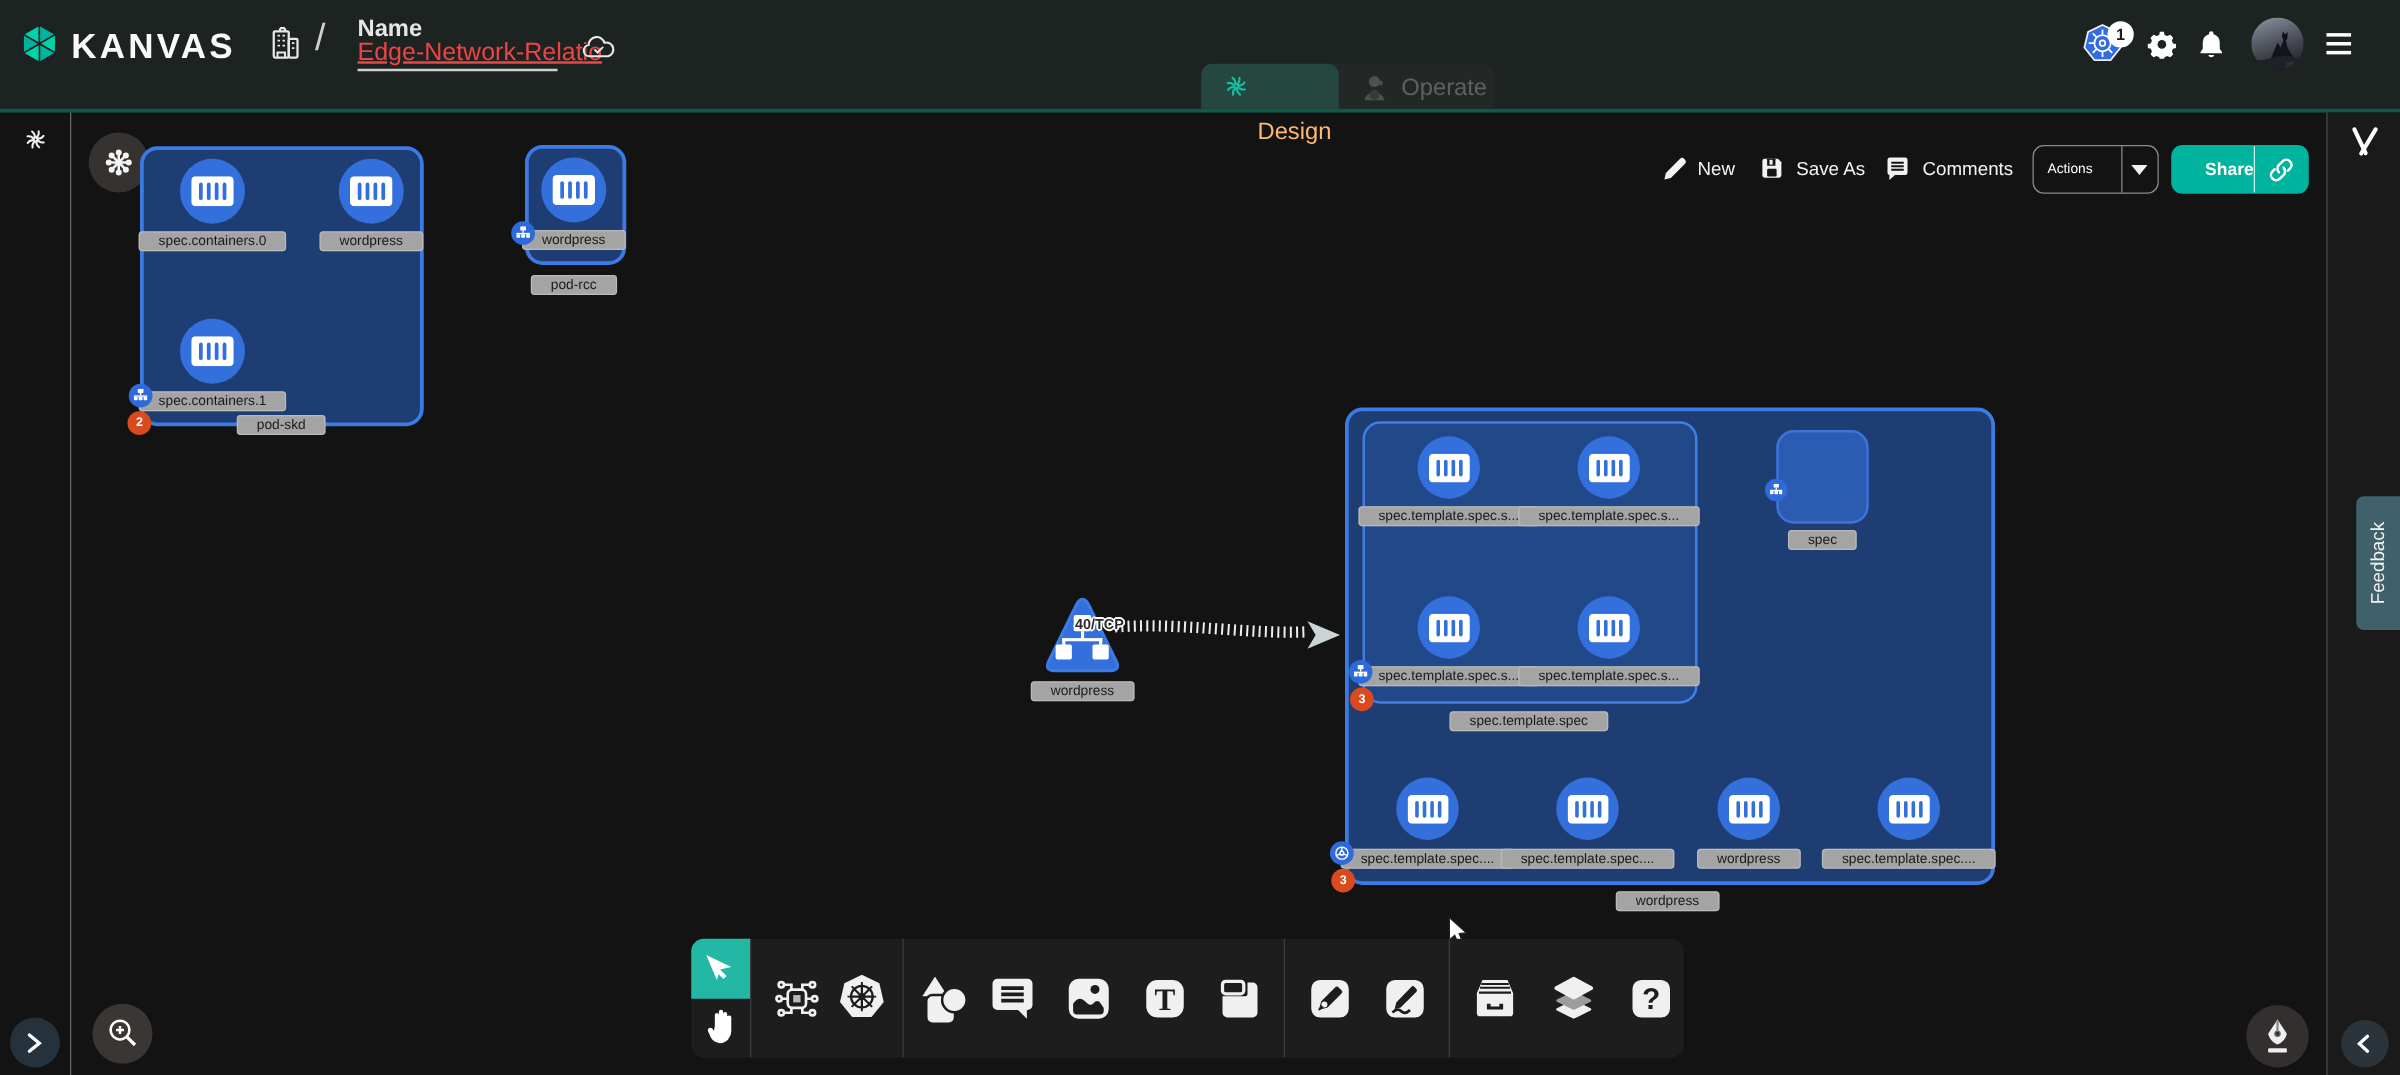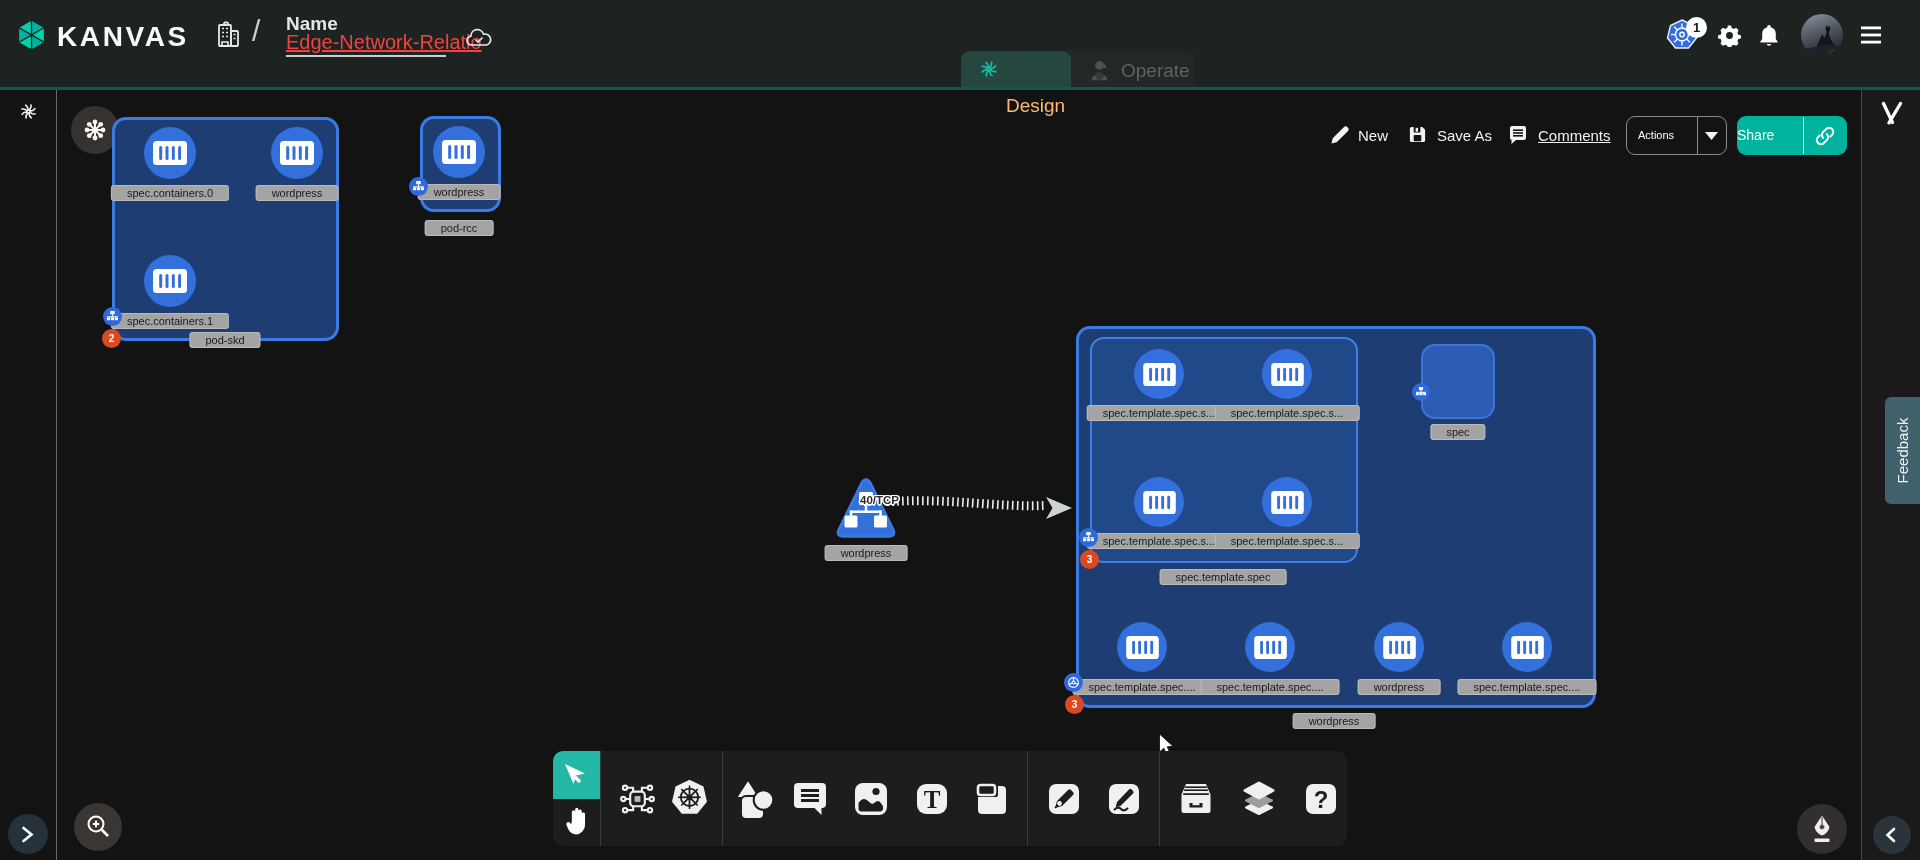--- a/index.html
+++ b/index.html
@@ -193,31 +193,31 @@
   </svg>
   <div class="tbtxt" style="left:1437px;">Save As</div>
   <svg class="abs" style="left:1508px;top:125px;" width="20" height="20" viewBox="0 0 20 20">
     <path d="M2 3 a2 2 0 0 1 2-2 h12 a2 2 0 0 1 2 2 v10 a2 2 0 0 1-2 2 H8 l-4.5 4 v-4 H4 a2 2 0 0 1-2-2 z" fill="#f2f2f2"></path>
     <g stroke="#131313" stroke-width="1.6">
         <line x1="5" y1="5.2" x2="15" y2="5.2"></line>
         <line x1="5" y1="8" x2="15" y2="8"></line>
         <line x1="5" y1="10.8" x2="15" y2="10.8"></line>
       </g>
   </svg>
-  <div class="tbtxt" style="left:1538px;text-decoration:underline;">Comments</div>
+  <div class="tbtxt" style="left:1538px;">Comments</div>
 
   <div class="abs" style="left:1626px;top:116px;width:101px;height:39px;border:1px solid #8a8a8a;border-radius:9px;"></div>
   <div class="abs" style="left:1638px;top:116px;height:39px;line-height:39px;font-size:11px;color:#ffffff;">Actions</div>
   <div class="abs" style="left:1697px;top:117px;width:1px;height:37px;background:#8a8a8a;"></div>
   <svg class="abs" style="left:1705px;top:132px;" width="13" height="8" viewBox="0 0 13 8">
       <polygon points="0,0 13,0 6.5,8" fill="#f2f2f2"></polygon>
     </svg>
 
   <div class="abs" style="left:1737px;top:116px;width:110px;height:39px;background:#00b39f;border-radius:9px;"></div>
-  <div class="abs" style="left:1737px;top:116px;width:66px;height:39px;line-height:39px;font-size:14px;font-weight:normal;color:#fff;text-align:left;">Share</div>
+  <div class="abs" style="left:1737px;top:116px;width:66px;height:39px;line-height:39px;font-size:14px;font-weight:bold;color:#fff;text-align:right;">Share</div>
   <div class="abs" style="left:1803px;top:117px;width:1px;height:37px;background:#cdeee9;"></div>
   <svg class="abs" style="left:1814px;top:125px;" width="22" height="22" viewBox="0 0 24 24" fill="none" stroke="#fff" stroke-width="2.2" stroke-linecap="round">
     <path d="M10 14 a4.5 4.5 0 0 1 0-6.4 l3.2-3.2 a4.5 4.5 0 0 1 6.4 6.4 l-1.8 1.8"></path>
     <path d="M14 10 a4.5 4.5 0 0 1 0 6.4 l-3.2 3.2 a4.5 4.5 0 0 1-6.4-6.4 l1.8-1.8"></path>
   </svg>
 
   <svg class="abs" style="left:1880px;top:101px;" width="24" height="24" viewBox="0 0 24 24">
     <g stroke="#fff" stroke-width="3.3" fill="none" stroke-linecap="round">
       <path d="M3.5 2.5 L12.5 21.5"></path>
       <path d="M20.5 2.5 L9 21.8"></path>

